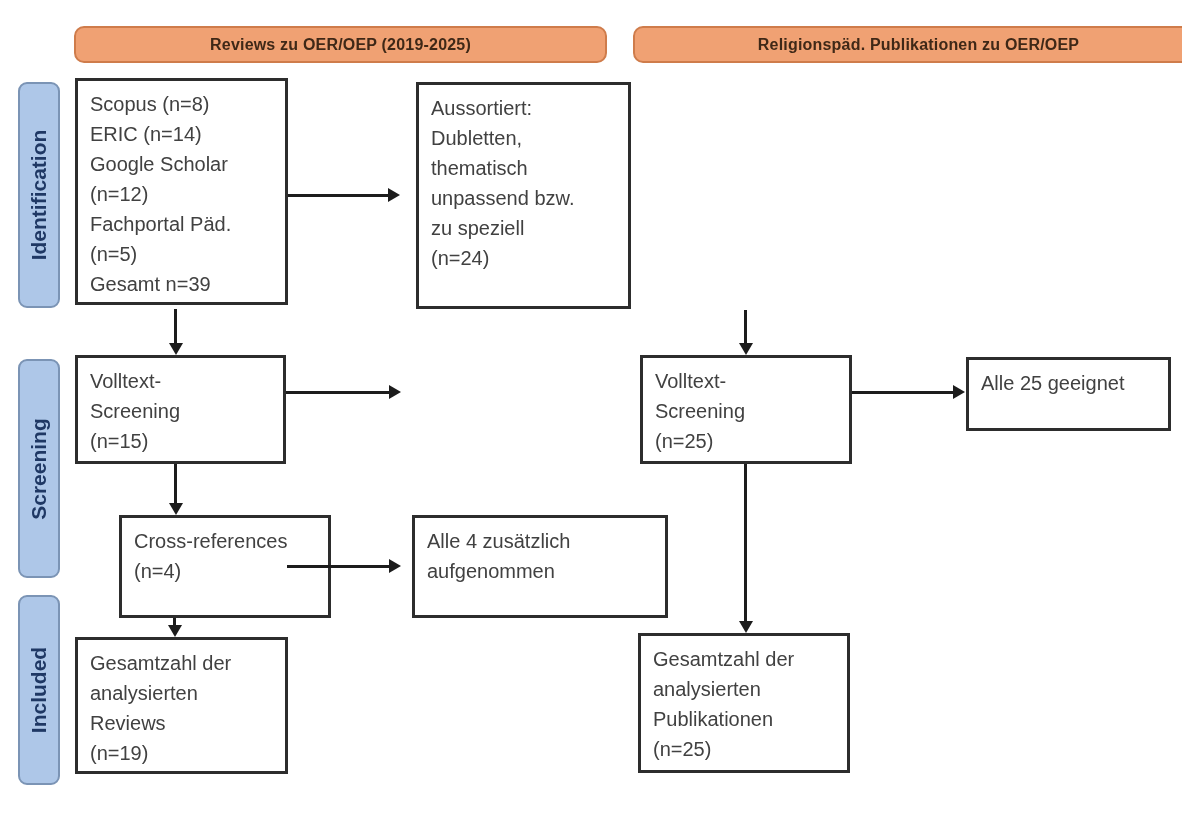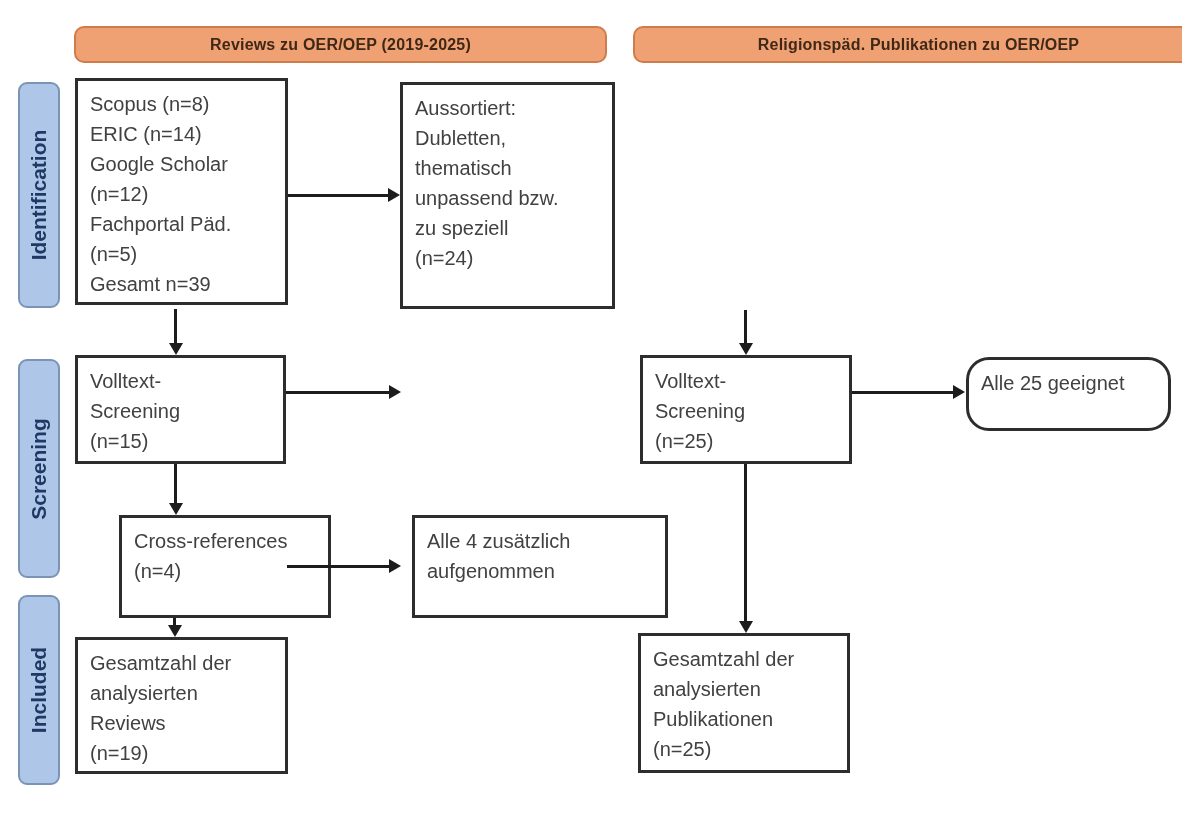--- a/index.html
+++ b/index.html
@@ -86,34 +86,34 @@
     <span>Included</span>
   </div>
 
   <div class="node" style="left:75px; top:78px; width:213px; height:227px;">Scopus (n=8)
 ERIC (n=14)
 Google Scholar
 (n=12)
 Fachportal Päd.
 (n=5)
 Gesamt n=39</div>
-  <div class="node" style="left:400px; top:82px; width:215px; height:227px;">Aussortiert:
+  <div class="node" style="left:416px; top:82px; width:215px; height:227px;">Aussortiert:
 Dubletten,
 thematisch
 unpassend bzw.
 zu speziell
 (n=24)</div>
 
   <div class="node" style="left:75px; top:355px; width:211px; height:109px;">Volltext-
 Screening
 (n=15)</div>
   <div class="node" style="left:640px; top:355px; width:212px; height:109px;">Volltext-
 Screening
 (n=25)</div>
-  <div class="node" style="left:966px; top:357px; width:205px; height:74px;border-radius:23px;">Alle 25 geeignet</div>
+  <div class="node" style="left:966px; top:357px; width:205px; height:74px;">Alle 25 geeignet</div>
 
   <div class="node" style="left:75px; top:515px; width:212px; height:103px;margin-left:44px;">Cross-references
 (n=4)</div>
   <div class="node" style="left:412px; top:515px; width:256px; height:103px;">Alle 4 zusätzlich
 aufgenommen</div>
 
   <div class="node" style="left:75px; top:637px; width:213px; height:137px;">Gesamtzahl der
 analysierten
 Reviews
 (n=19)</div>

